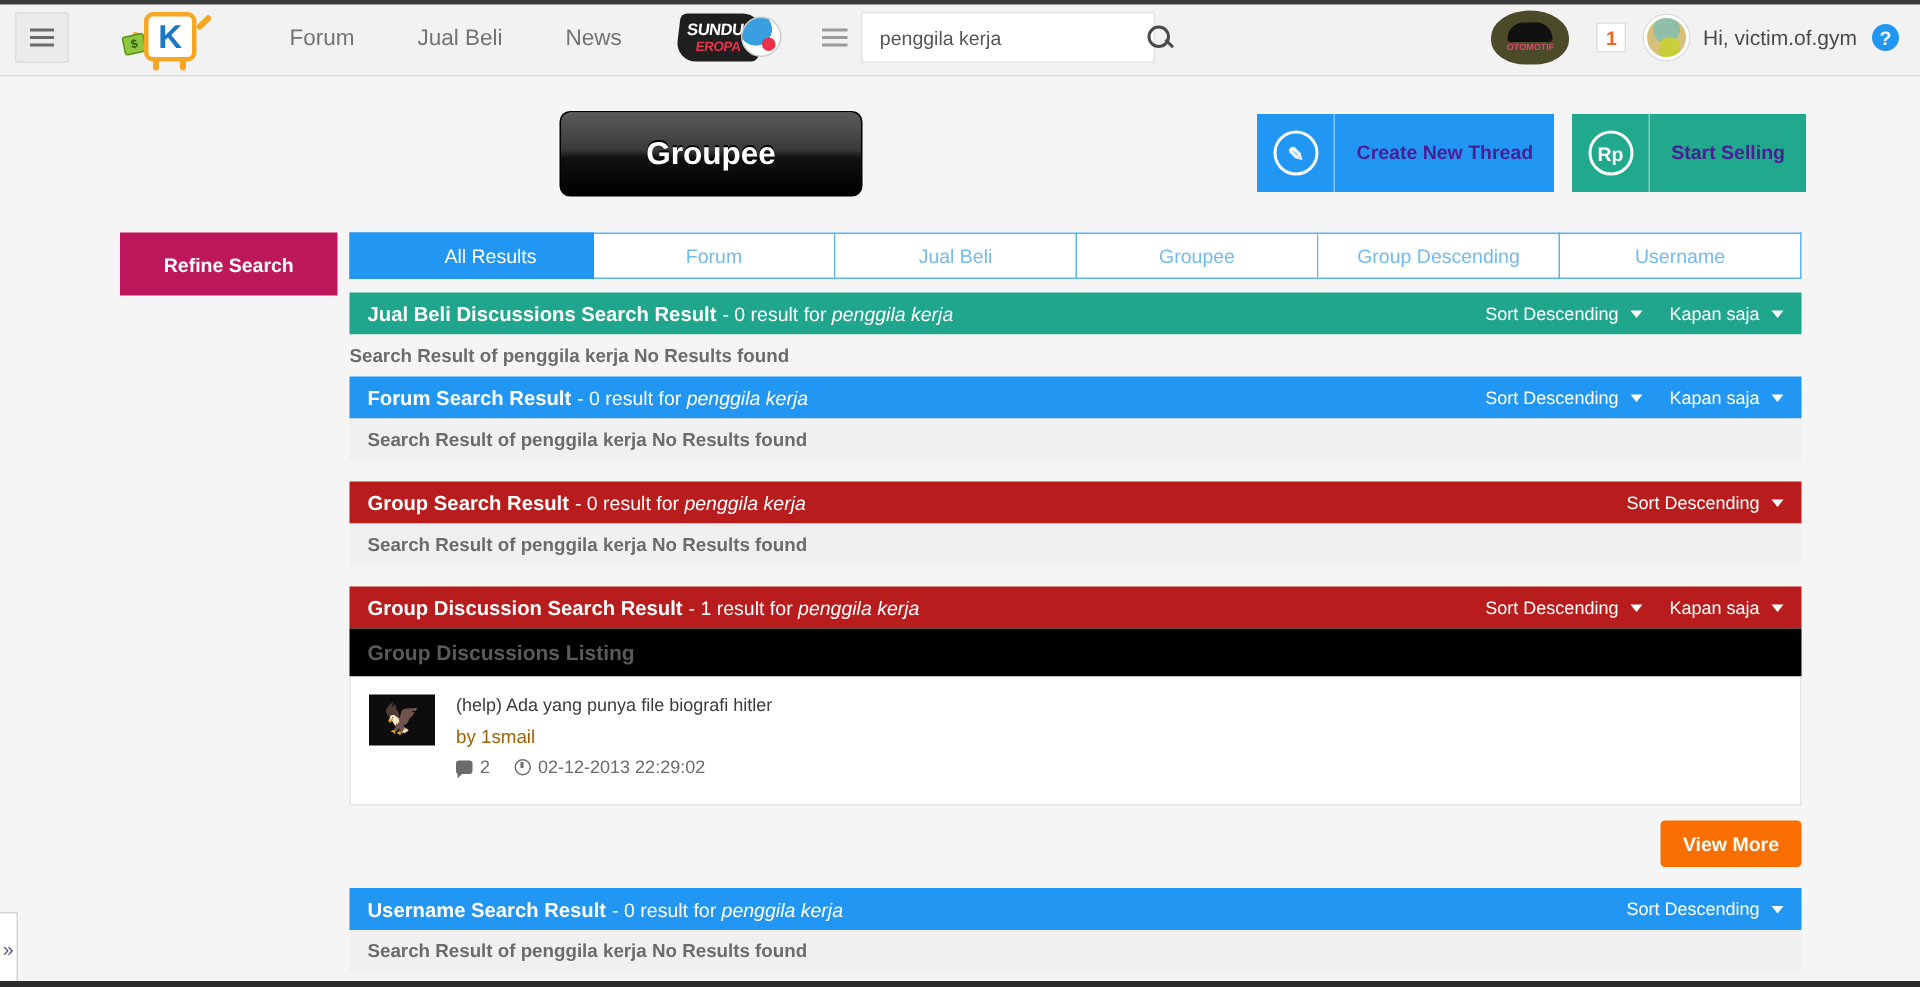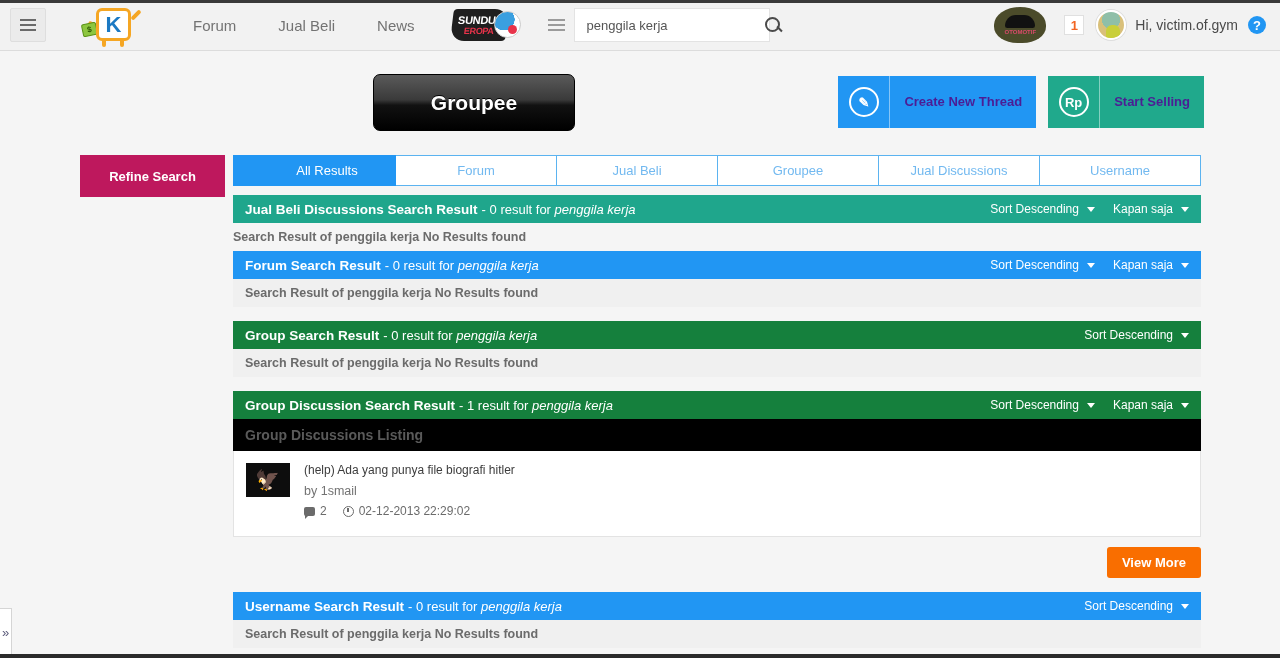--- a/index.html
+++ b/index.html
@@ -177,21 +177,21 @@
 
   
   .results { position: absolute; top: 195px; left: 233px; width: 968px; }
   .section { margin-bottom: 0; }
   .sec-head {
     height: 28px; display: flex; align-items: center; padding: 0 12px;
     color: #fff;
   }
   .sec-head.teal { background: #1fa68c; }
   .sec-head.blue { background: #2196f3; }
-  .sec-head.purple { background: #15803d; }
+  .sec-head.purple { background: #b91c1c; }
   .sec-title { font-size: 13.5px; font-weight: bold; }
   .sec-meta { font-size: 13px; margin-left: 4px; font-weight: normal; }
   .sec-meta em { font-style: italic; }
   .sec-controls { margin-left: auto; display: flex; align-items: center; gap: 18px; }
   .sec-ctrl { font-size: 12px; color: #fff; display: flex; align-items: center; gap: 8px; cursor: pointer; }
   .caret { width: 0; height: 0; border-left: 4px solid transparent; border-right: 4px solid transparent; border-top: 5px solid #fff; }
 
   .sec-body { background: #f0f0f0; }
   .sec-note {
     font-size: 12.5px; font-weight: bold; color: #6b6b6b; padding: 7px 12px;
@@ -203,21 +203,21 @@
 
   .listing { background: #fff; border: 1px solid #e3e3e3; border-top: none; }
   .listing-item { display: flex; padding: 12px 12px 18px 12px; }
   .thumb {
     width: 44px; height: 34px; background: #0d0d0d; flex: 0 0 auto; margin-right: 14px;
     display: flex; align-items: center; justify-content: center; position: relative;
   }
   .thumb .eagle { color: #e8e8e8; font-size: 20px; line-height: 20px; }
   .item-body { flex: 1; }
   .item-title { font-size: 12px; color: #3c3c3c; margin-bottom: 7px; cursor: pointer; }
-  .item-by { font-size: 12.5px; color: #737373; margin-bottom: 6px; }
+  .item-by { font-size: 12.5px; color: #a16207; margin-bottom: 6px; }
   .item-stats { display: flex; align-items: center; gap: 16px; font-size: 12px; color: #6b6b6b; }
   .stat { display: flex; align-items: center; gap: 5px; }
   .bubble-icon {
     width: 11px; height: 9px; background: #6b6b6b; border-radius: 2px; position: relative;
   }
   .bubble-icon:after {
     content:''; position:absolute; left:1px; bottom:-3px; width:0; height:0;
     border-left: 4px solid #6b6b6b; border-bottom: 4px solid transparent;
   }
   .clock-icon {
@@ -325,21 +325,21 @@
   </div>
 </div>
 
 <div class="tabs-row">
   <div class="refine-btn">Refine Search</div>
   <div class="tabs">
     <div class="tab active" style="width:163px">All Results</div>
     <div class="tab" style="width:161px">Forum</div>
     <div class="tab" style="width:161px">Jual Beli</div>
     <div class="tab" style="width:161px">Groupee</div>
-    <div class="tab" style="width:161px">Jual Discussions</div>
+    <div class="tab" style="width:161px">Group Descending</div>
     <div class="tab" style="width:161px">Username</div>
   </div>
 </div>
 
 <div class="results">
 
   <div class="section">
     <div class="sec-head teal">
       <span class="sec-title">Jual Beli Discussions Search Result</span>
       <span class="sec-meta"><span>- 0 result for </span><em>penggila kerja</em></span>

